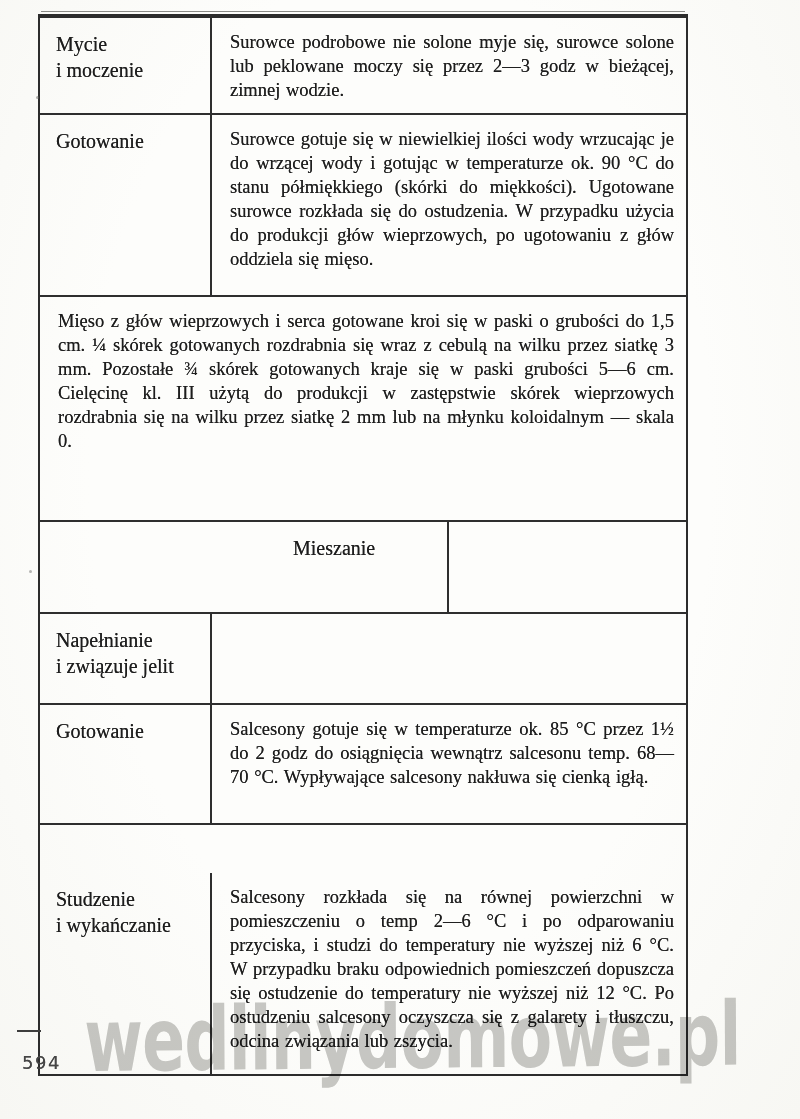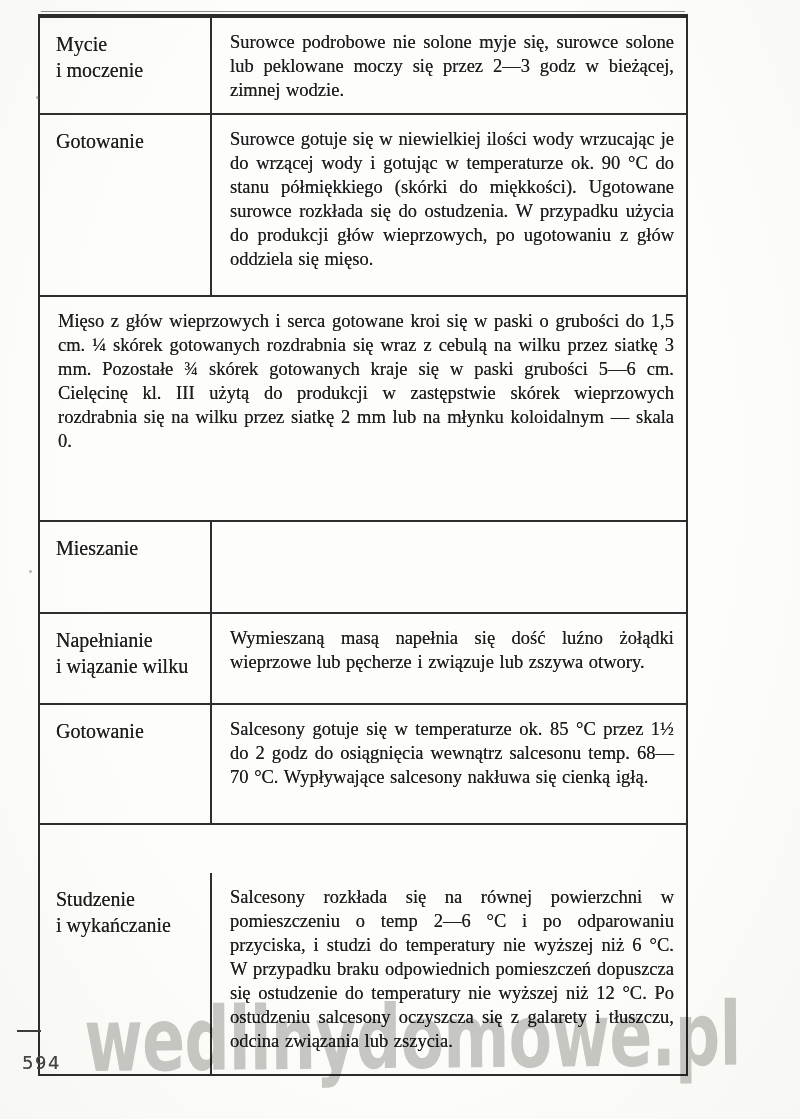--- a/index.html
+++ b/index.html
@@ -18,21 +18,21 @@
   .process-table{
     position:absolute;left:38px;top:14px;width:650px;
     box-sizing:border-box;
     border:2px solid #2c2c2c;border-top-width:4px;
   }
   .t-row{display:flex;box-sizing:border-box;border-bottom:2px solid #2e2e2e;}
   .t-row:last-child{border-bottom:none;}
   .t-row:nth-child(1){min-height:97px;}
   .t-row:nth-child(2){min-height:182px;}
   .t-row:nth-child(3){min-height:225px;}
-  .t-row:nth-child(4){min-height:92px;}
+  .t-row:nth-child(4){min-height:92px;justify-content:center;}
   .t-row:nth-child(5){min-height:91px;}
   .t-row:nth-child(6){min-height:120px;}
   .t-row:nth-child(7){min-height:201px;margin-top:48px;}
 
   .cell{box-sizing:border-box;text-shadow:0 0 .5px rgba(25,25,25,.8);}
   .cell-step{
     width:172px;flex:0 0 172px;border-right:2px solid #2e2e2e;
     padding:13px 6px 6px 16px;font-size:20px;line-height:26px;
   }
   .cell-step span{white-space:pre-line;}
@@ -100,24 +100,21 @@
 
     <div class="t-row">
       <div class="cell cell-step">
         <span>Mieszanie</span>
       </div>
     </div>
 
     <div class="t-row">
       <div class="cell cell-step">
         <span>Napełnianie
-i wiązanie wilku</span>
-      </div>
-      <div class="cell cell-desc">
-        <span>Wymieszaną masą napełnia się dość luźno żołądki wieprzowe lub pęcherze i związuje lub zszywa otwory.</span>
+i związuje jelit</span>
       </div>
     </div>
 
     <div class="t-row">
       <div class="cell cell-step">
         <span>Gotowanie</span>
       </div>
       <div class="cell cell-desc">
         <span>Salcesony gotuje się w temperaturze ok. 85 °C przez 1½ do 2 godz do osiągnięcia wewnątrz salcesonu temp. 68—70 °C. Wypływające salcesony nakłuwa się cienką igłą.</span>
       </div>

